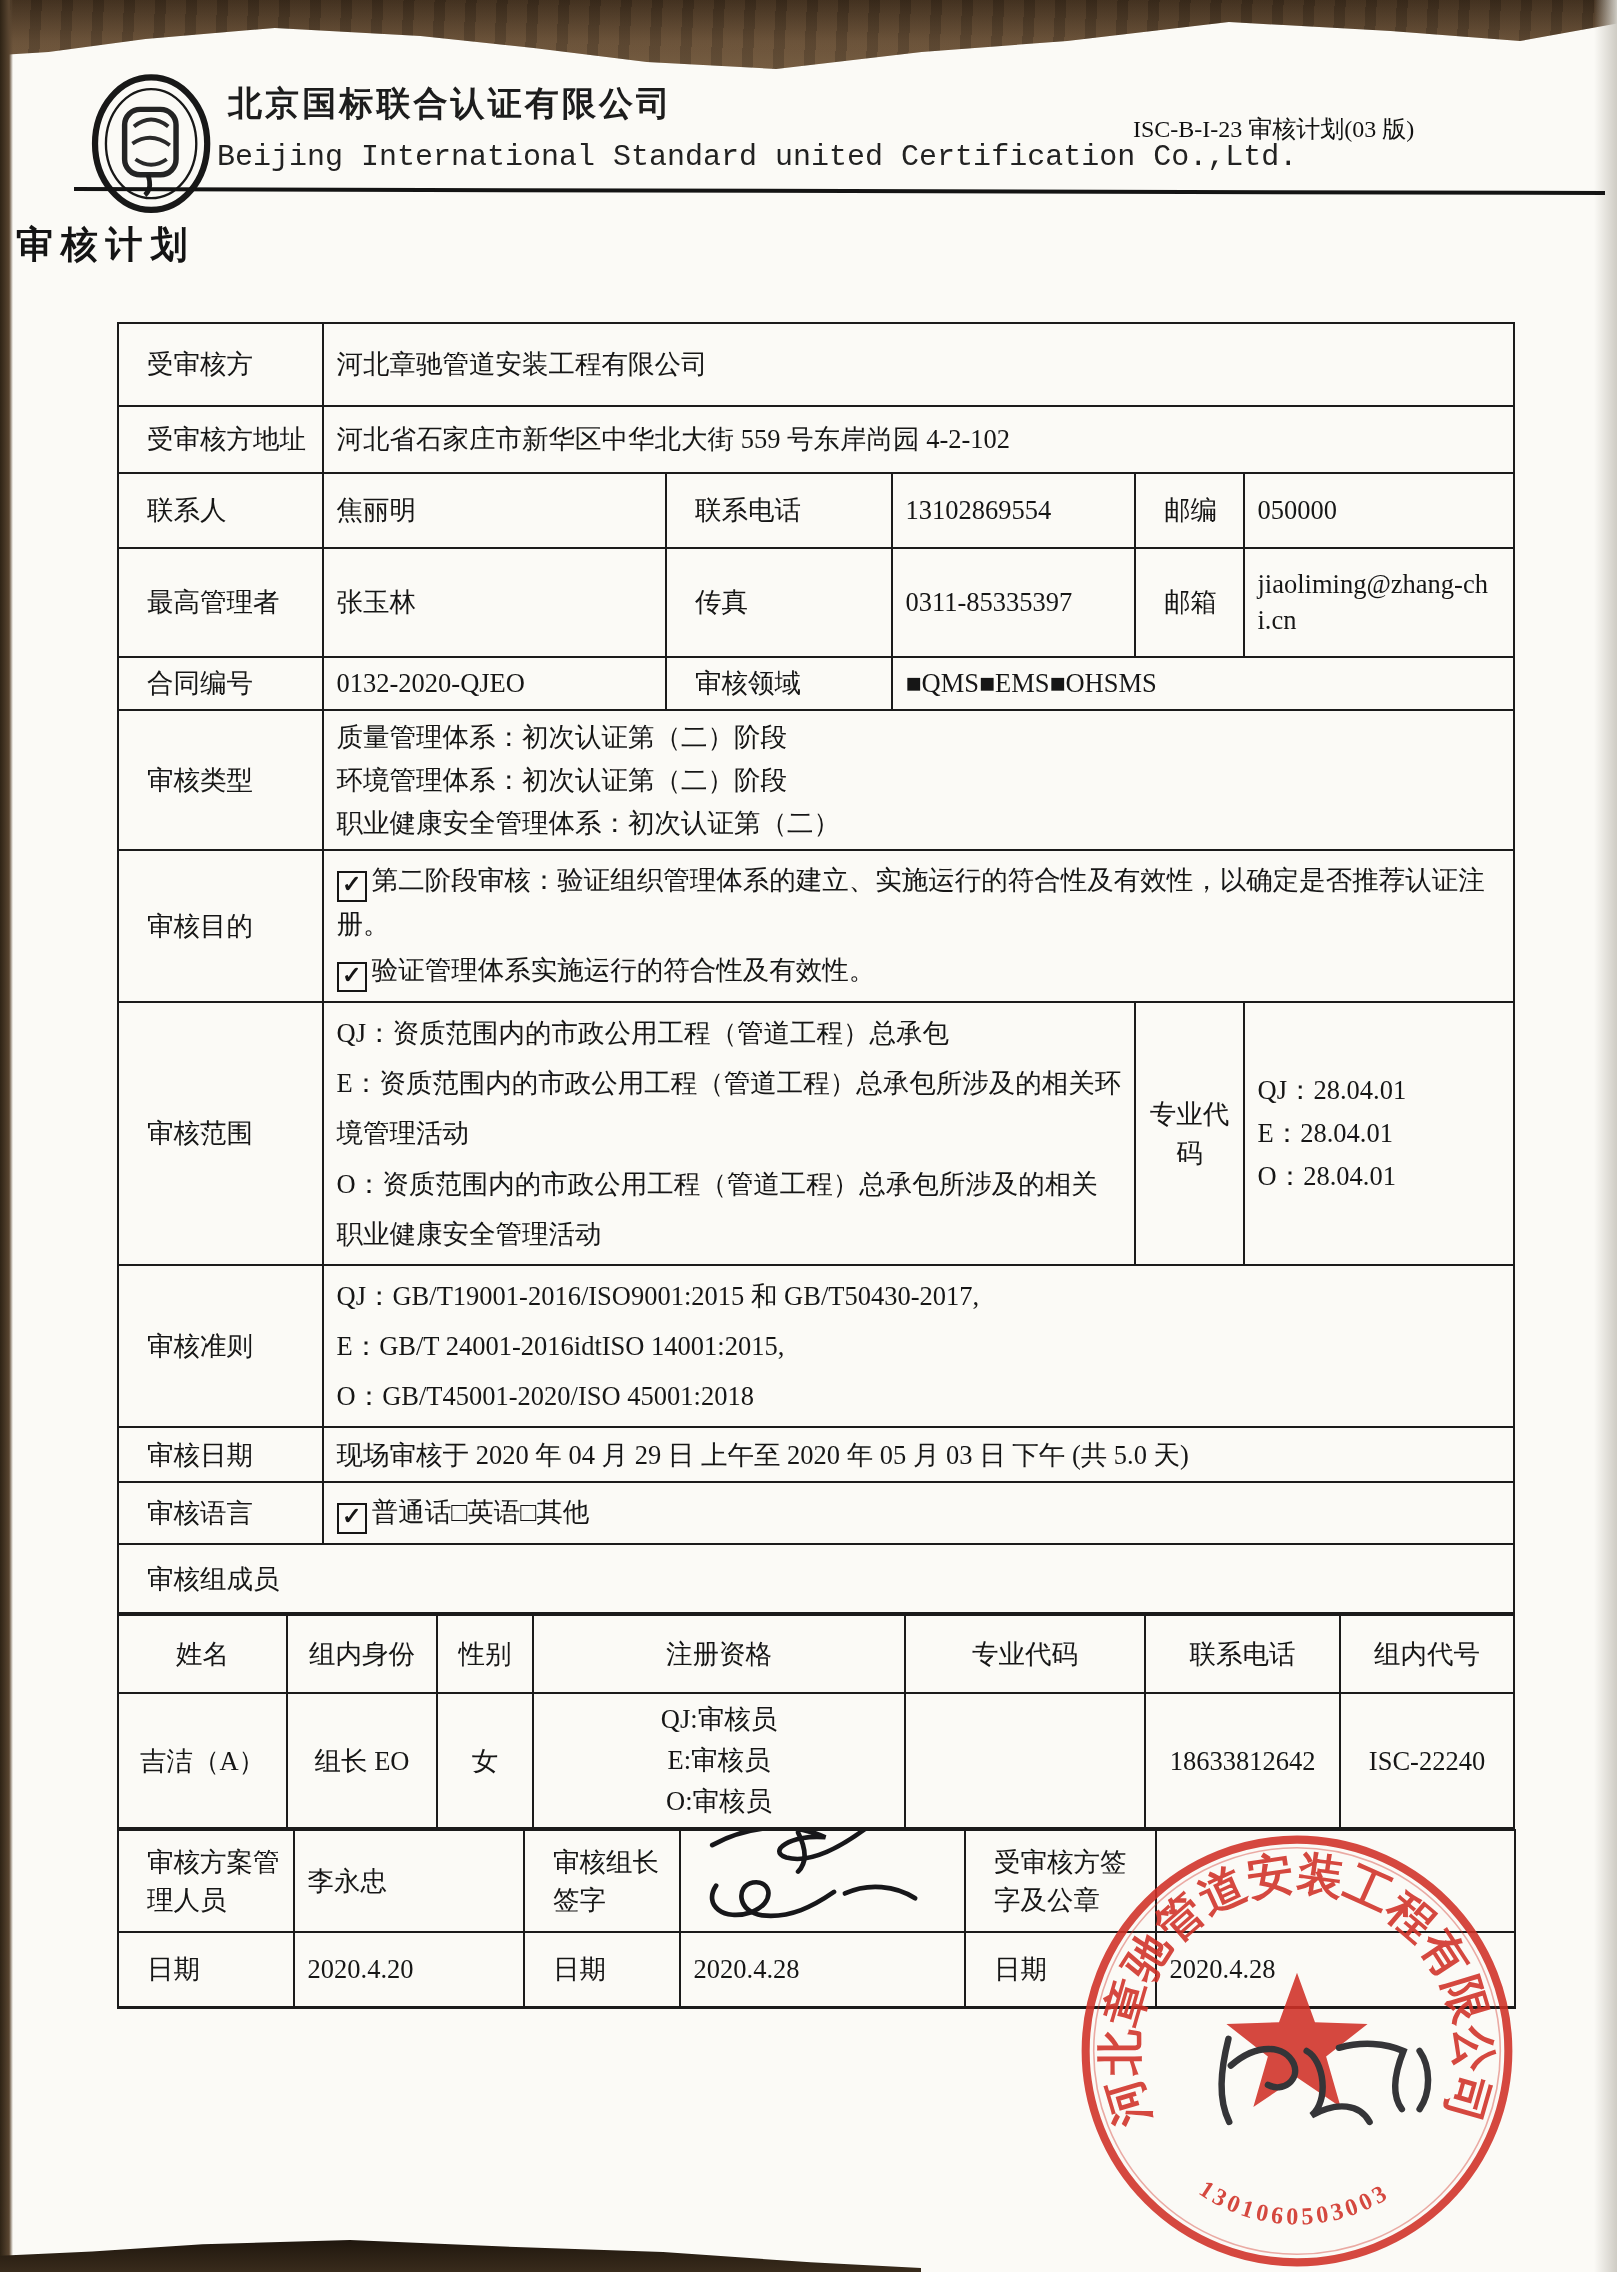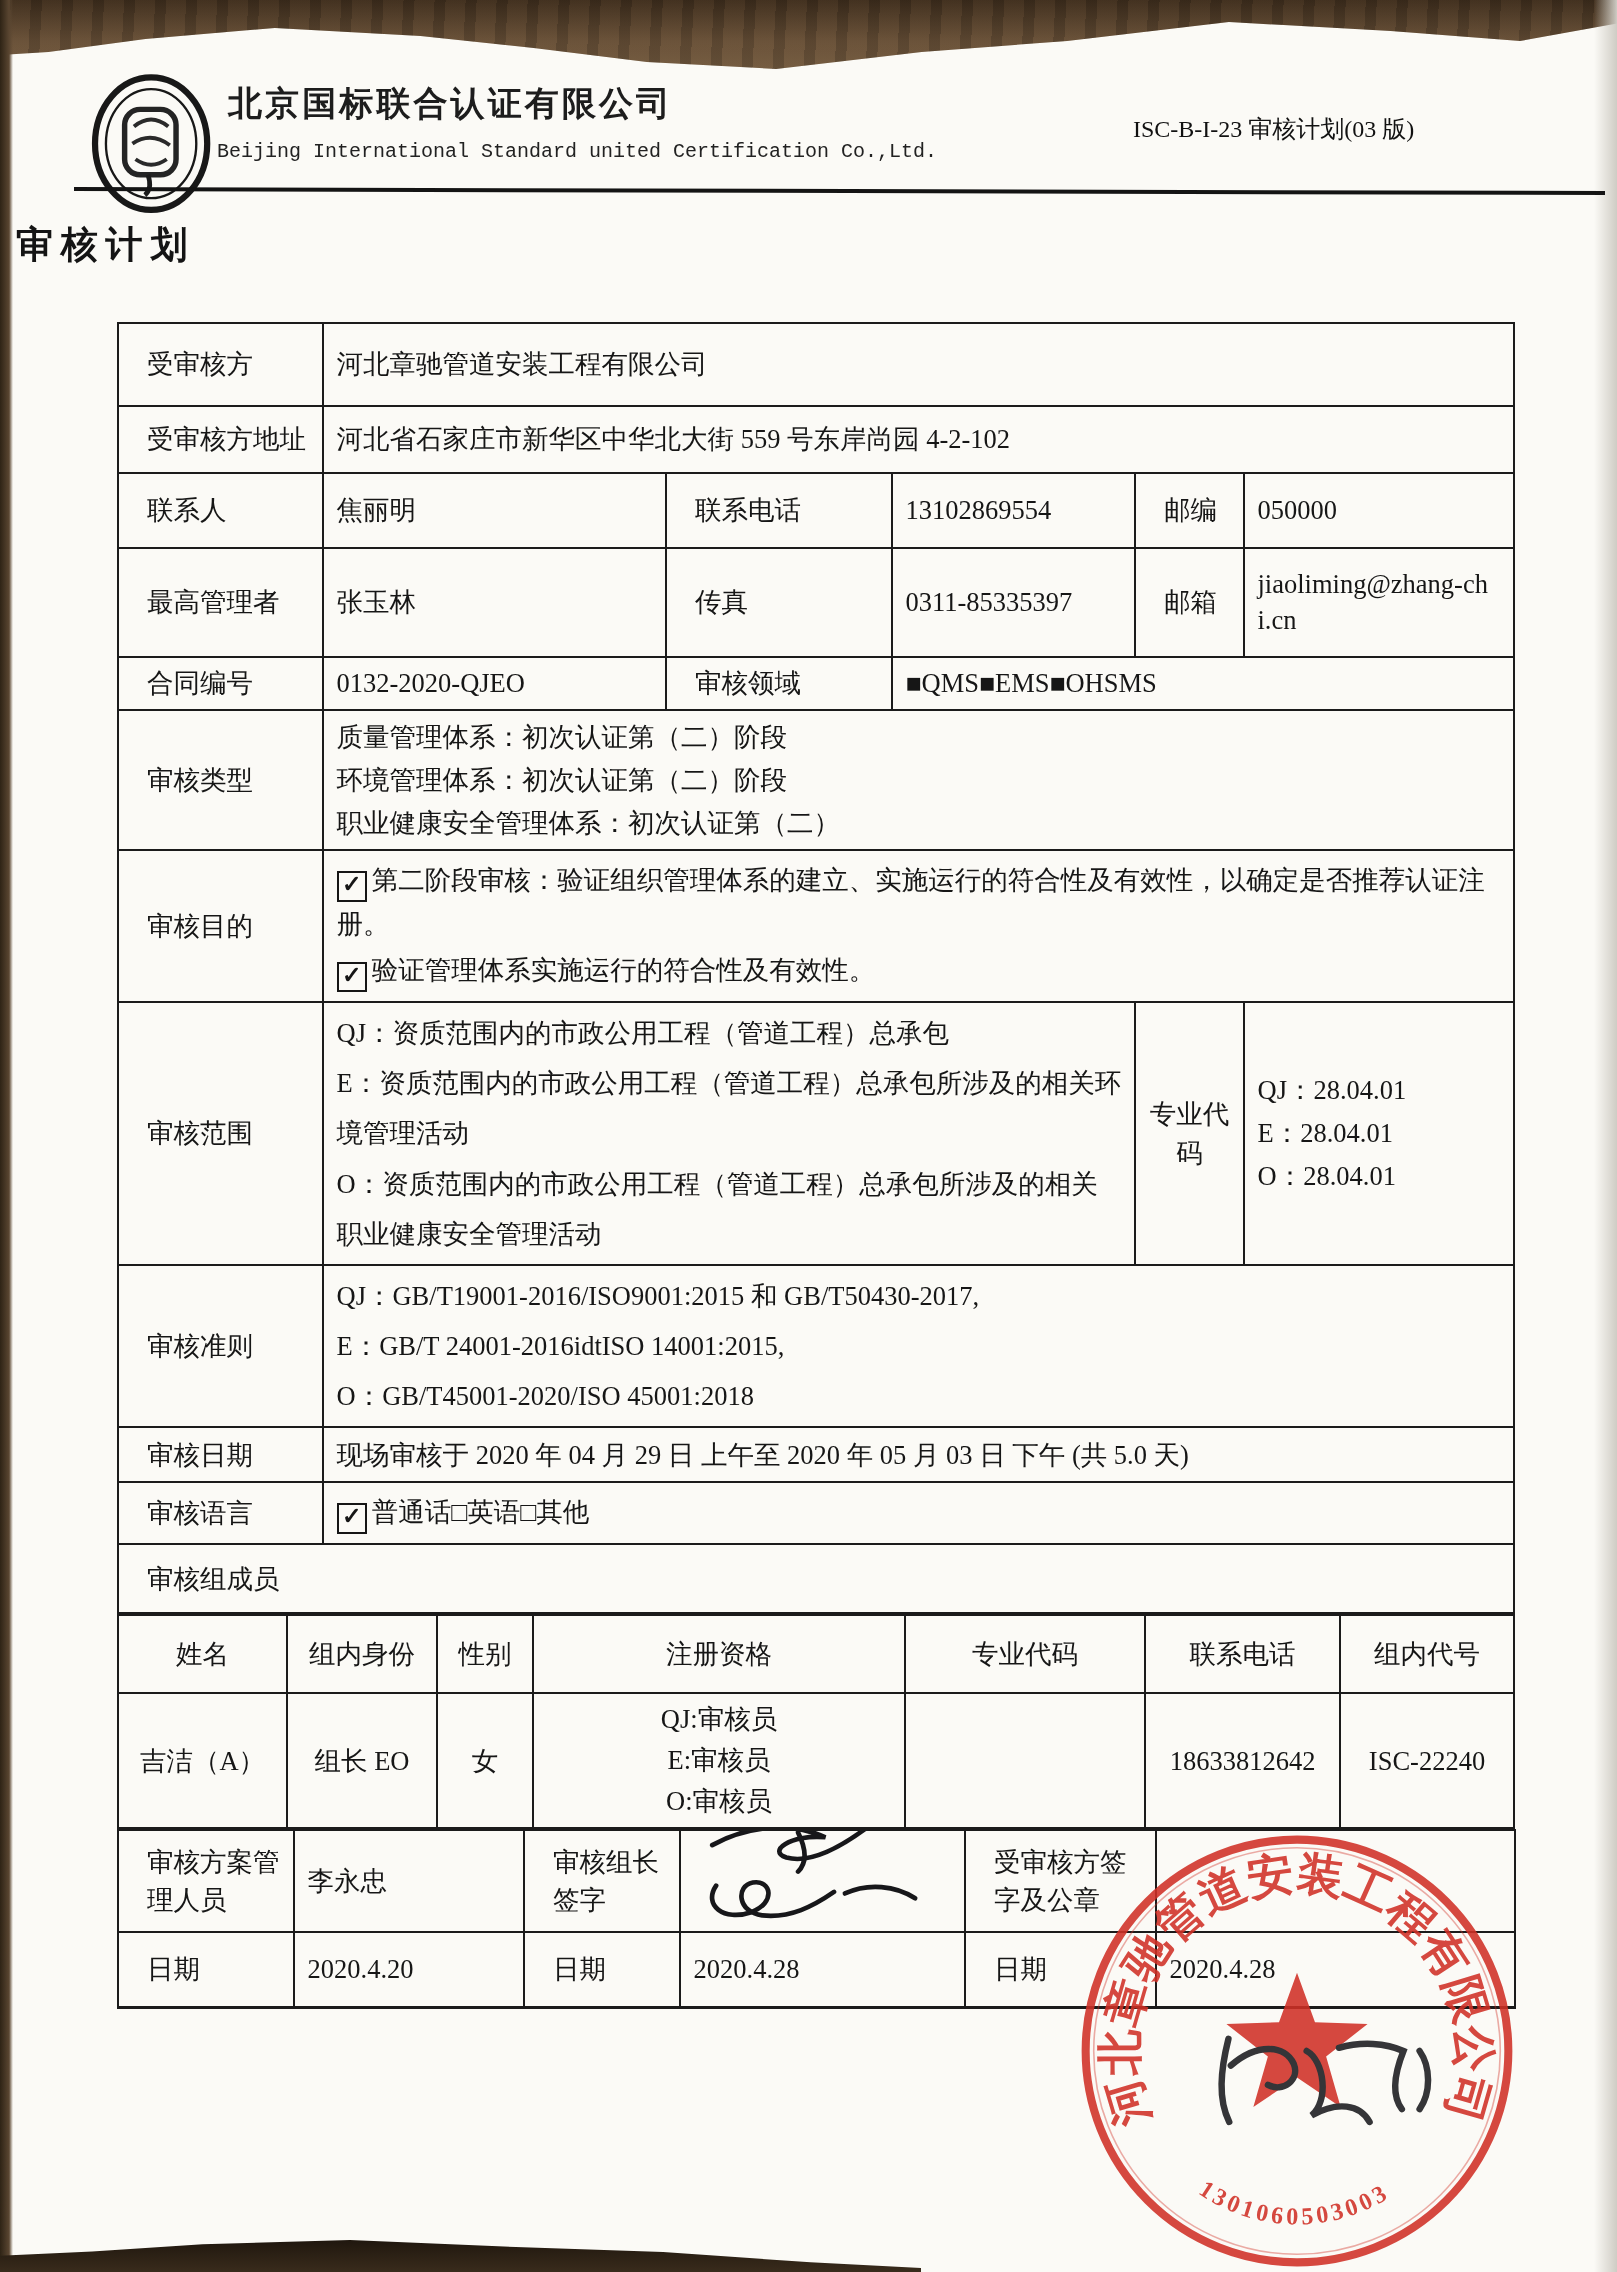--- a/index.html
+++ b/index.html
@@ -30,21 +30,21 @@
     clip-path:polygon(0 100%,100% 100%,100% 86%,88% 70%,72% 42%,56% 28%,38% 8%,22% 20%,10% 40%,0 52%);
   }
   .edge-right{
     position:absolute;right:0;top:0;width:23.4px;height:2273px;
     background:linear-gradient(270deg,#cfccc4,rgba(207,204,196,0));
   }
 
   
   .logo{position:absolute;left:87px;top:72px;}
   .company-cn{position:absolute;left:228px;top:81px;font-size:34px;font-weight:bold;letter-spacing:3.1px;color:#1d1d1d;}
-  .company-en{position:absolute;left:217px;top:140px;font-family:"Liberation Mono","DejaVu Sans Mono",monospace;font-size:20px;color:#222;}
+  .company-en{position:absolute;left:217px;top:140px;font-family:"Liberation Mono","DejaVu Sans Mono",monospace;font-size:30px;color:#222;}
   .doc-code{position:absolute;left:1133px;top:113px;font-size:24px;color:#111;}
   .header-rule{position:absolute;left:74px;top:189px;width:1531px;height:3.9px;background:#141414;transform:rotate(.15deg);}
   .doc-title{position:absolute;left:16px;top:220px;width:1617px;text-align:left;font-size:37px;font-weight:bold;letter-spacing:7.8px;color:#141414;}
 
   
   .sheet{position:absolute;left:117px;top:322px;width:1397px;}
   table{border-collapse:collapse;table-layout:fixed;width:1397px;}
   td{border:2px solid #1b1b1b;border-top-width:2.7px;border-bottom-width:2.7px;
      font-size:26.5px;color:#161616;padding:4.7px 12.5px;vertical-align:middle;line-height:1.45;
      overflow:hidden;}

